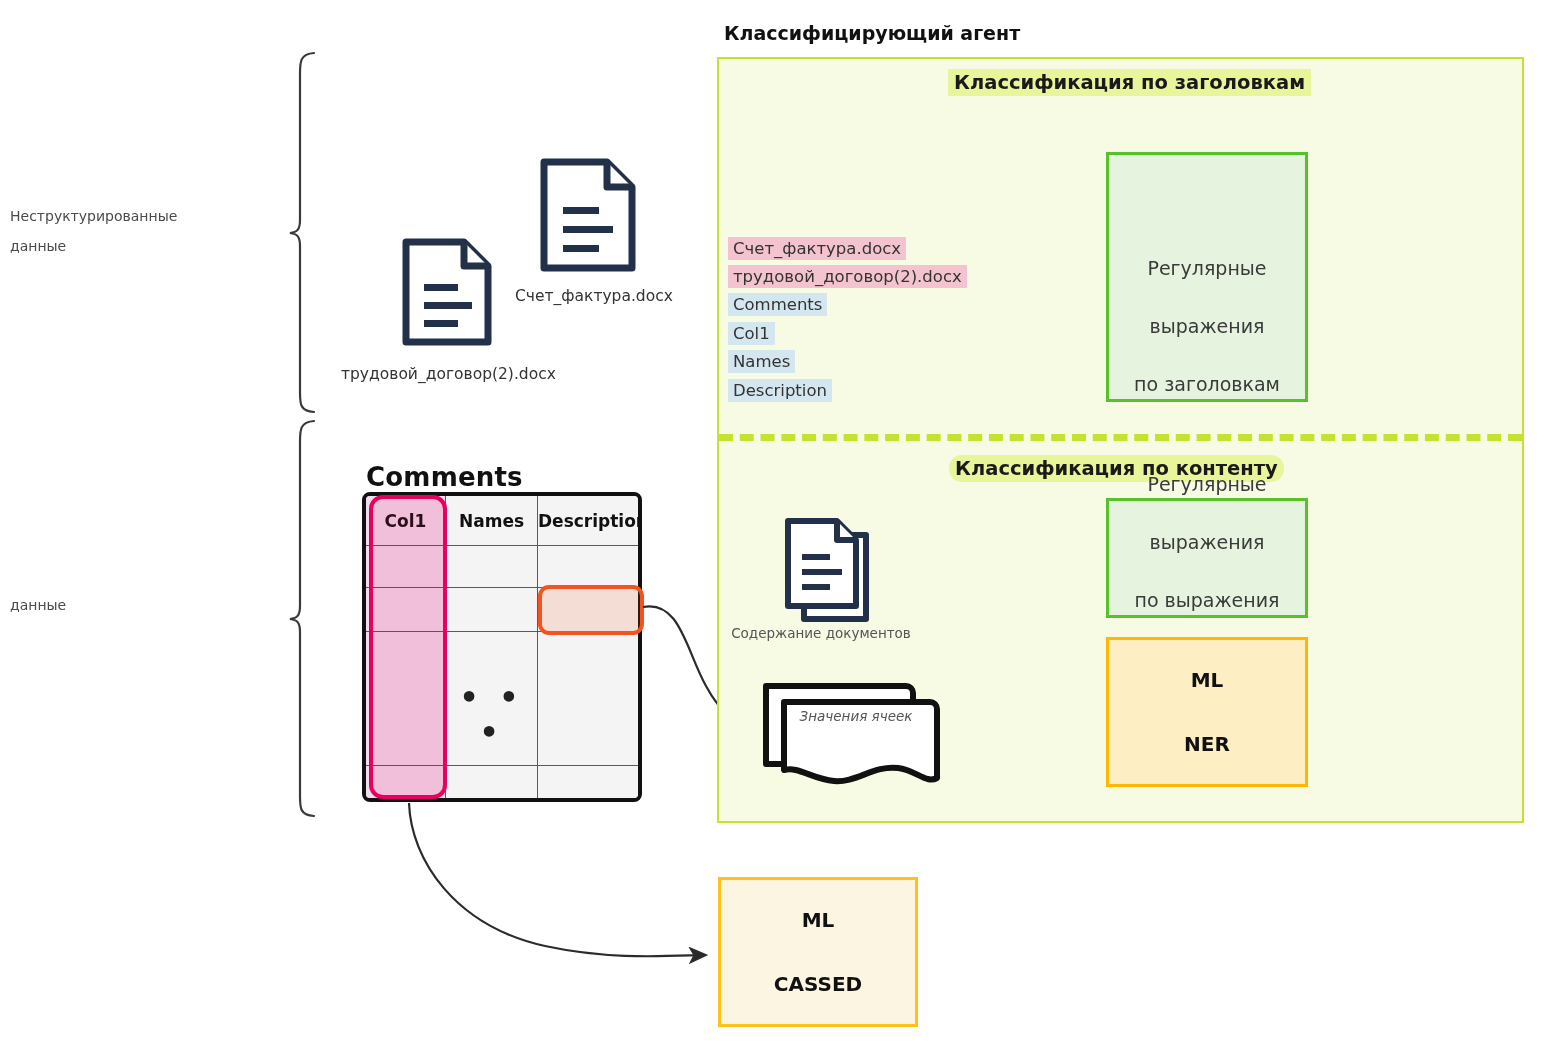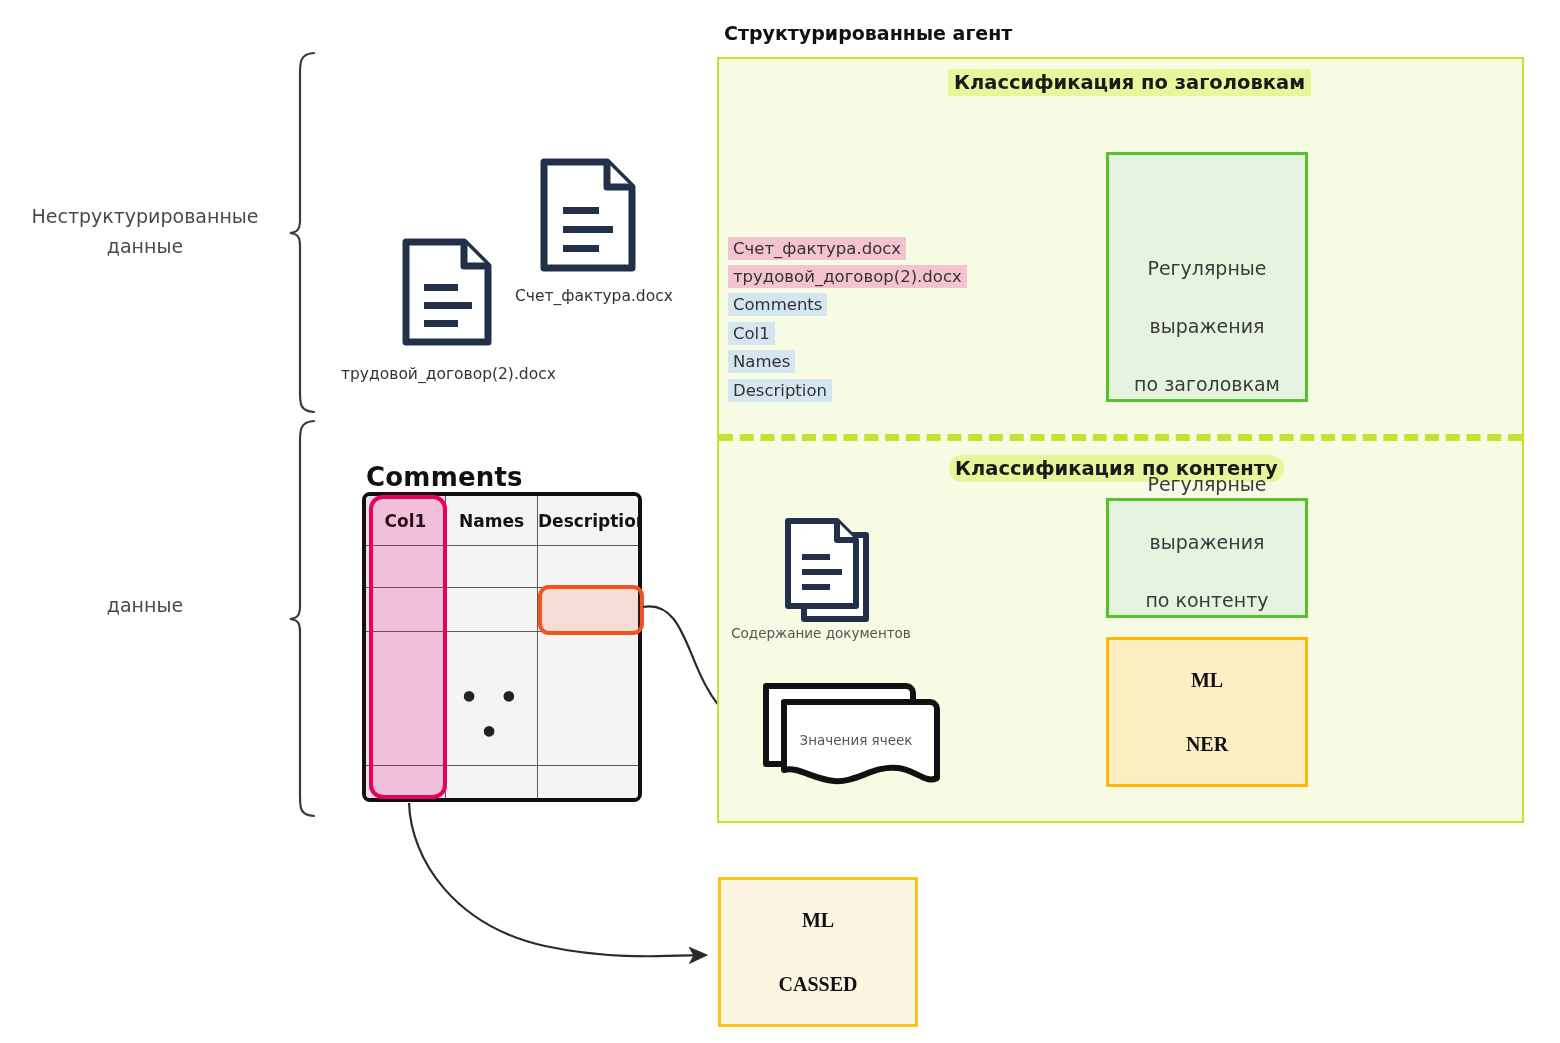--- a/index.html
+++ b/index.html
@@ -9,22 +9,22 @@
     color:#3b3b3b;
     -webkit-font-smoothing:antialiased;
   }
   .abs{position:absolute;}
 
   
   .brace-svg{position:absolute;overflow:visible;}
 
   
   .side-label{
-    position:absolute;text-align:center;
-    font-size:19px;line-height:30px;color:#4a4a4a;
+    position:absolute;
+    font-size:14px;line-height:30px;color:#4a4a4a;
     font-family:"DejaVu Sans","Liberation Sans",sans-serif;
   }
 
   
   .file-label{
     position:absolute;font-size:15.5px;color:#333;white-space:nowrap;
   }
 
   
   .tbl-title{
@@ -97,21 +97,21 @@
   .gbox span{
     display:block;text-align:center;font-size:19px;line-height:29px;color:#3a3a3a;
   }
   .obox{
     position:absolute;box-sizing:border-box;
     border:3px solid #ffb703;background:#fdeec4;
     display:flex;align-items:center;justify-content:center;
   }
   .obox span{
     display:block;text-align:center;font-size:20px;line-height:32px;
-    font-weight:bold;color:#111;font-family:Liberation Serif, serif;
+    font-weight:bold;color:#111;
   }
   .obox.plain{background:#fbf5e2;border-color:#ffc219;}
 
   
   .cap{
     position:absolute;font-size:13.5px;color:#555;white-space:nowrap;
   }
   .cap-center{text-align:center;}
 
   svg{display:block;}
@@ -202,21 +202,21 @@
 
 <svg class="abs" style="left:395px;top:800px;" width="330" height="175" viewBox="0 0 330 175">
   <defs>
     <marker id="ah2" markerWidth="9" markerHeight="9" refX="7.5" refY="4" orient="auto">
       <path d="M0,0 L9,4 L0,8 L2.2,4 Z" fill="#2b2b2b"></path>
     </marker>
   </defs>
   <path d="M14 3 C16 60 60 126 150 146 C215 160 270 156 310 155" fill="none" stroke="#2b2b2b" stroke-width="2.2" marker-end="url(#ah2)"></path>
 </svg>
 
-<div class="agent-title" style="left:724px;top:22px;">Структурированные агент</div>
+<div class="agent-title" style="left:724px;top:22px;">Классифицирующий агент</div>
 
 <div class="agent-box" style="left:717px;top:57px;width:807px;height:766px;"></div>
 
 <div class="sec-title" style="left:948px;top:69px;">Классификация по заголовкам</div>
 
 <div class="token tok-pink" style="left:728px;top:237px;">Счет_фактура.docx</div>
 <div class="token tok-pink" style="left:728px;top:265px;">трудовой_договор(2).docx</div>
 <div class="token tok-blue" style="left:728px;top:293px;">Comments</div>
 <div class="token tok-blue" style="left:728px;top:322px;">Col1</div>
 <div class="token tok-blue" style="left:728px;top:350px;">Names</div>
@@ -241,27 +241,27 @@
   <rect x="20" y="39" width="28" height="6" fill="#22304a"></rect>
   <rect x="20" y="54" width="40" height="6" fill="#22304a"></rect>
   <rect x="20" y="69" width="28" height="6" fill="#22304a"></rect>
 </svg>
 <div class="cap cap-center" style="left:721px;top:625px;width:200px;">Содержание документов</div>
 
 <svg class="abs" style="left:758px;top:678px;" width="192" height="115" viewBox="0 0 192 115">
   <path d="M8 8 H148 C152 8 155 11 155 15 V86 H8 Z" fill="#ffffff" stroke="#111" stroke-width="6" stroke-linejoin="round"></path>
   <path d="M26 24 H172 C176 24 179 27 179 31 V100 C168 106 158 92 140 90 C116 87 98 105 76 103 C54 101 40 88 26 92 Z" fill="#ffffff" stroke="#111" stroke-width="6" stroke-linejoin="round" stroke-linecap="round"></path>
 </svg>
-<div class="cap cap-center" style="left:786px;top:732px;width:140px;">Значения ячеек</div>
+<div class="cap cap-center" style="left:786px;top:708px;width:140px;font-style:italic;">Значения ячеек</div>
 
 <div class="gbox" style="left:1106px;top:498px;width:202px;height:120px;">
   <span>
     <span>Регулярные</span><br>
     <span>выражения</span><br>
-    <span>по контенту</span>
+    <span>по выражения</span>
   </span>
 </div>
 
 <div class="obox" style="left:1106px;top:637px;width:202px;height:150px;">
   <span>
     <span>ML</span><br>
     <span>NER</span>
   </span>
 </div>
 

